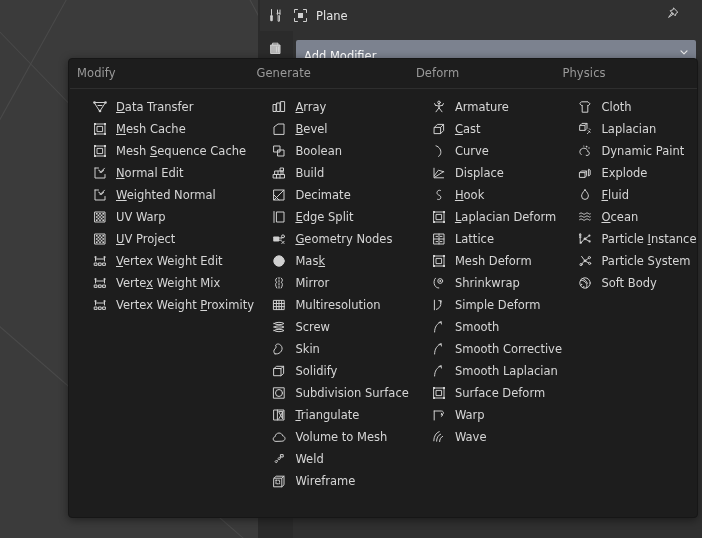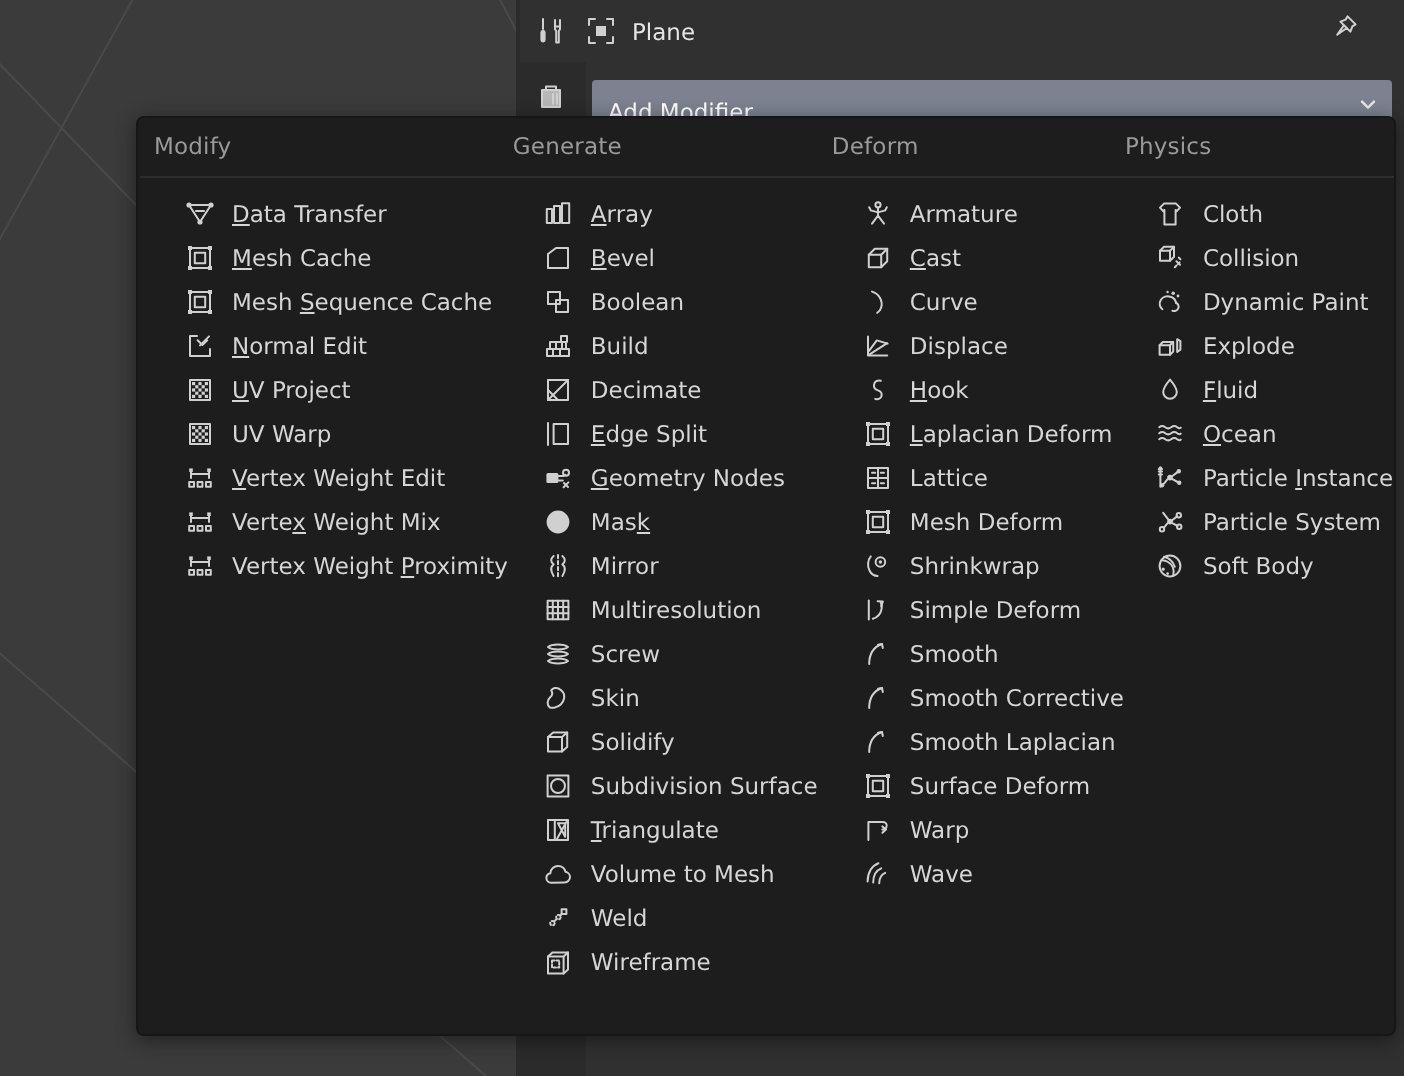--- a/index.html
+++ b/index.html
@@ -254,39 +254,49 @@
                   <path class="ic" d="M3 3h3.5M3 3v10h10V9.5"></path>
                   <path class="ic" d="M12.5 3.2L8 7.7"></path>
                   <path class="ic" d="M8 4.6v3.4h3.4" transform="rotate(-45 8 6.3)"></path>
                 </svg>
               </span>
               <span class="mi-label"><u>N</u>ormal Edit</span>
             </div>
             <div class="menu-item">
               <span class="mi-icon">
                 <svg width="16" height="16" viewBox="0 0 16 16">
+                  <path class="ic" d="M3 3h3.5M3 3v10h10V9.5"></path>
+                  <path class="ic" d="M12.5 3.2L8 7.7"></path>
+                  <path class="ic" d="M8 4.6v3.4h3.4" transform="rotate(-45 8 6.3)"></path>
+                </svg>
+              </span>
+              <span class="mi-label"><u>W</u>eighted Normal</span>
+            </div>
+            <div class="menu-item">
+              <span class="mi-icon">
+                <svg width="16" height="16" viewBox="0 0 16 16">
                   <path class="ic" d="M3 3h10v10H3z"></path>
                   <g class="icf">
                     <rect x="4" y="4" width="1.6" height="1.6"></rect>
                     <rect x="7.2" y="4" width="1.6" height="1.6"></rect>
                     <rect x="10.4" y="4" width="1.6" height="1.6"></rect>
                     <rect x="5.6" y="5.6" width="1.6" height="1.6"></rect>
                     <rect x="8.8" y="5.6" width="1.6" height="1.6"></rect>
                     <rect x="4" y="7.2" width="1.6" height="1.6"></rect>
                     <rect x="7.2" y="7.2" width="1.6" height="1.6"></rect>
                     <rect x="10.4" y="7.2" width="1.6" height="1.6"></rect>
                     <rect x="5.6" y="8.8" width="1.6" height="1.6"></rect>
                     <rect x="8.8" y="8.8" width="1.6" height="1.6"></rect>
                     <rect x="4" y="10.4" width="1.6" height="1.6"></rect>
                     <rect x="7.2" y="10.4" width="1.6" height="1.6"></rect>
                     <rect x="10.4" y="10.4" width="1.6" height="1.6"></rect>
                   </g>
                 </svg>
               </span>
-              <span class="mi-label"><u>U</u>V Project</span>
+              <span class="mi-label">UV Warp</span>
             </div>
             <div class="menu-item">
               <span class="mi-icon">
                 <svg width="16" height="16" viewBox="0 0 16 16">
                   <path class="ic" d="M3 3h10v10H3z"></path>
                   <g class="icf">
                     <rect x="4" y="4" width="1.6" height="1.6"></rect>
                     <rect x="7.2" y="4" width="1.6" height="1.6"></rect>
                     <rect x="10.4" y="4" width="1.6" height="1.6"></rect>
                     <rect x="5.6" y="5.6" width="1.6" height="1.6"></rect>
@@ -295,21 +305,21 @@
                     <rect x="7.2" y="7.2" width="1.6" height="1.6"></rect>
                     <rect x="10.4" y="7.2" width="1.6" height="1.6"></rect>
                     <rect x="5.6" y="8.8" width="1.6" height="1.6"></rect>
                     <rect x="8.8" y="8.8" width="1.6" height="1.6"></rect>
                     <rect x="4" y="10.4" width="1.6" height="1.6"></rect>
                     <rect x="7.2" y="10.4" width="1.6" height="1.6"></rect>
                     <rect x="10.4" y="10.4" width="1.6" height="1.6"></rect>
                   </g>
                 </svg>
               </span>
-              <span class="mi-label">UV Warp</span>
+              <span class="mi-label"><u>U</u>V Project</span>
             </div>
             <div class="menu-item">
               <span class="mi-icon">
                 <svg width="16" height="16" viewBox="0 0 16 16">
                   <path class="ic" d="M3.5 4v4M12.5 4v4M3.5 6h9"></path>
                   <rect class="icf" x="2.6" y="3.2" width="1.8" height="1.8"></rect>
                   <rect class="icf" x="11.6" y="3.2" width="1.8" height="1.8"></rect>
                   <g class="ic">
                     <rect x="2.6" y="10" width="2.4" height="2.4"></rect>
                     <rect x="6.8" y="10" width="2.4" height="2.4"></rect>
@@ -708,21 +718,21 @@
             </div>
             <div class="menu-item">
               <span class="mi-icon">
                 <svg width="16" height="16" viewBox="0 0 16 16">
                   <path class="ic" d="M3 4.4l2-2h5v5l-2 2H3z"></path>
                   <path class="ic" d="M3 4.4h5v5"></path>
                   <path class="ic" d="M8 4.4l2-2"></path>
                   <path class="ic" d="M11.2 9.6l1.8 1.8M10.4 12.6l2.6-2.6M12.4 7.8l.8.8" stroke-dasharray="1.2 1"></path>
                 </svg>
               </span>
-              <span class="mi-label">Collision</span>
+              <span class="mi-label">Laplacian</span>
             </div>
             <div class="menu-item">
               <span class="mi-icon">
                 <svg width="16" height="16" viewBox="0 0 16 16">
                   <path class="ic" d="M4.2 11.6c-1.4-1-1.8-3-.8-4.6 1-1.6 3-2.2 4.8-1.6 1.4.4 2.6 1.6 2.8 3"></path>
                   <path class="ic" d="M11 8.4c1 .4 1.6 1.6 1.2 2.6-.4 1.2-1.8 1.8-3 1.4"></path>
                   <circle class="icf" cx="9.6" cy="3.6" r="0.9"></circle>
                   <circle class="icf" cx="12" cy="5" r="0.7"></circle>
                   <circle class="icf" cx="6.8" cy="3" r="0.6"></circle>
                 </svg>

